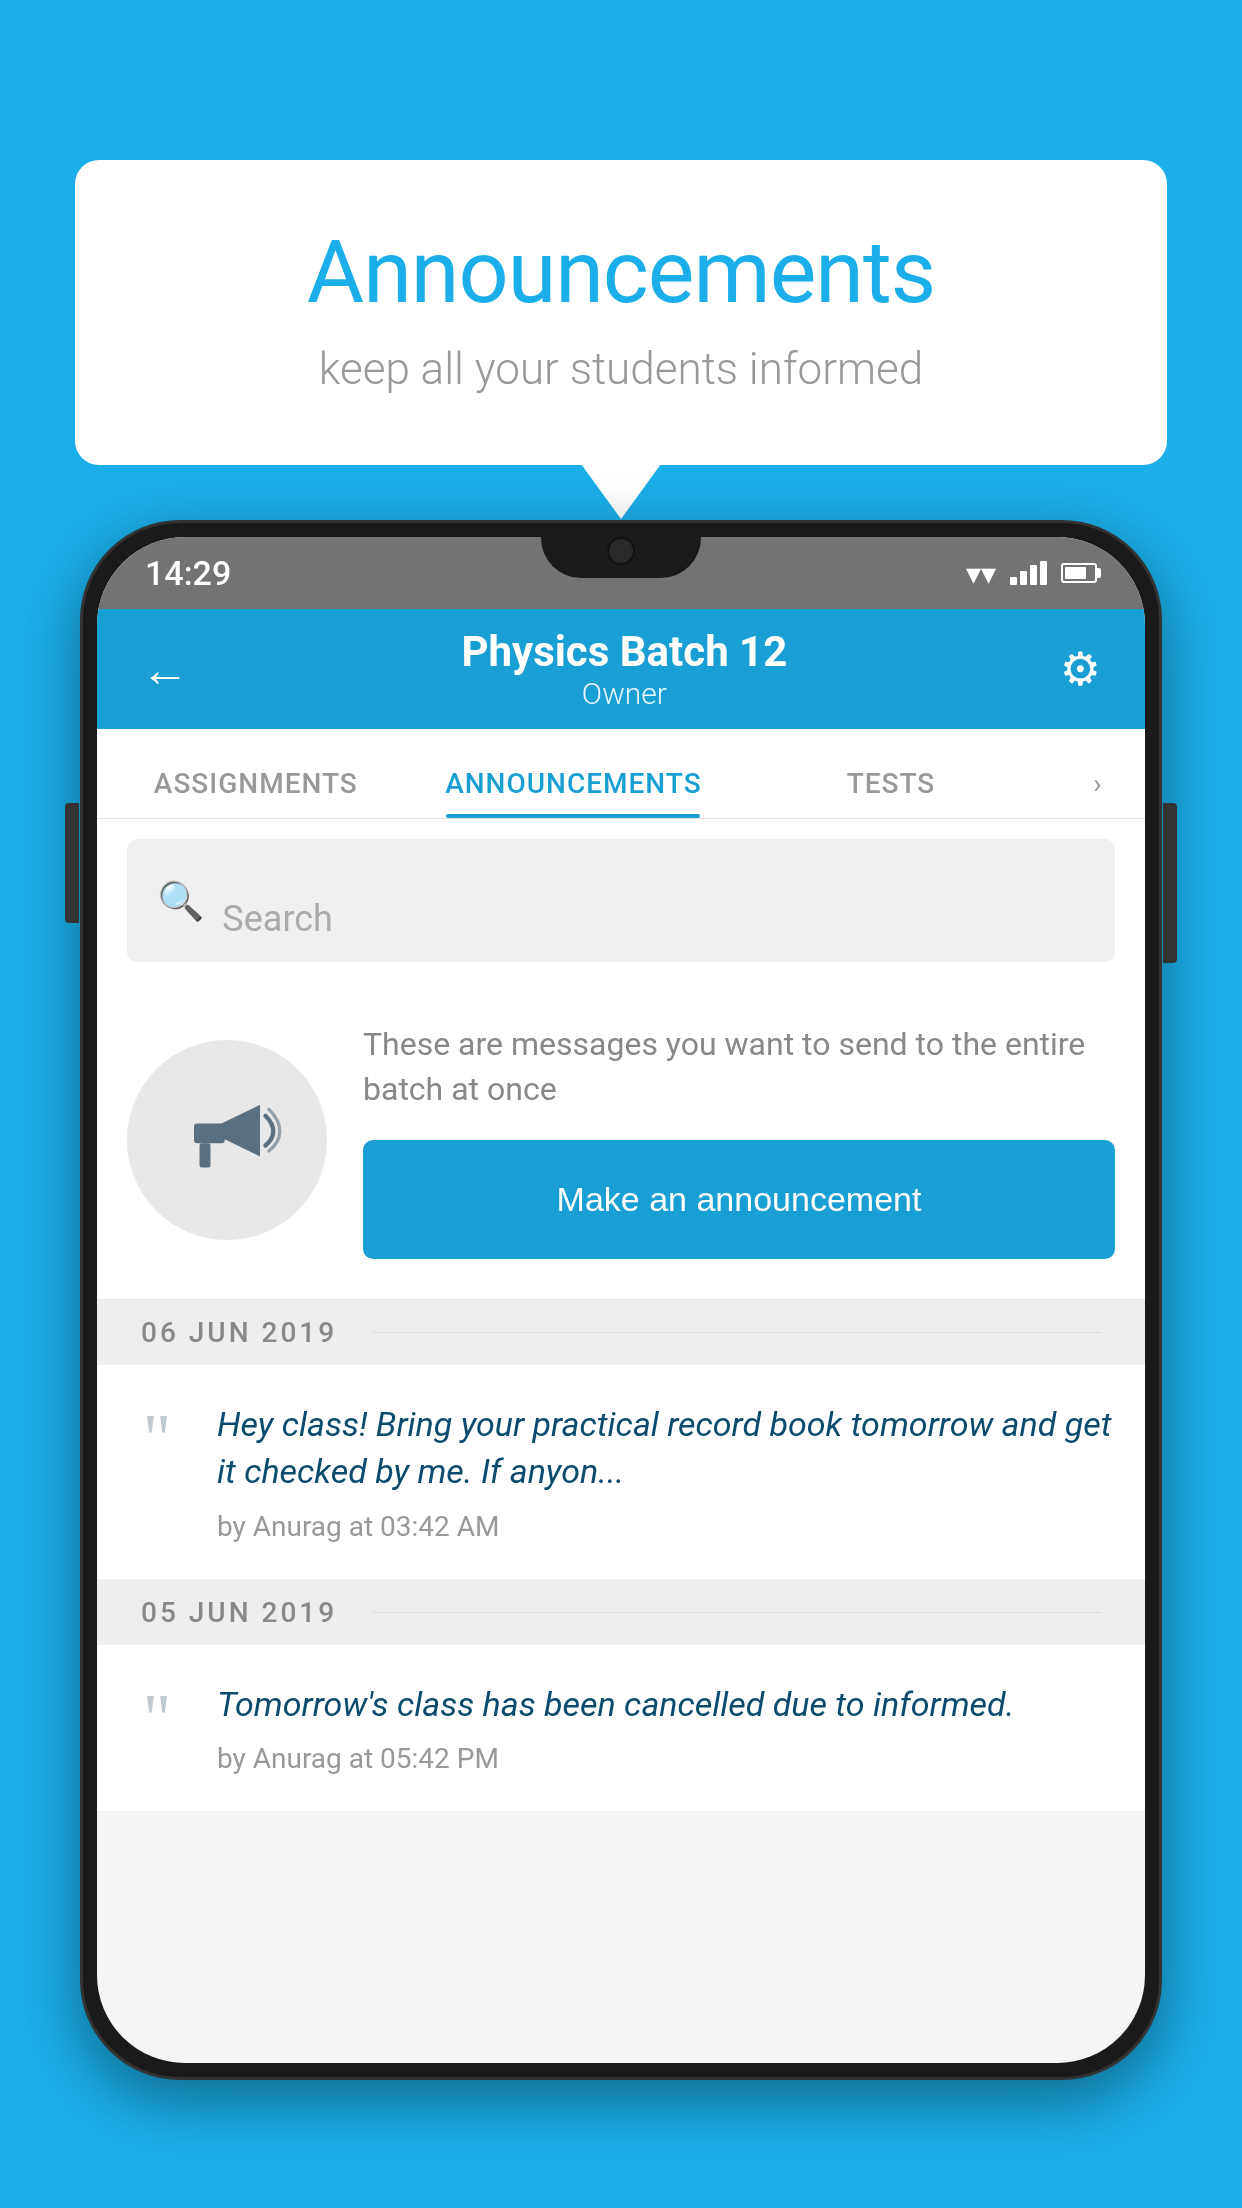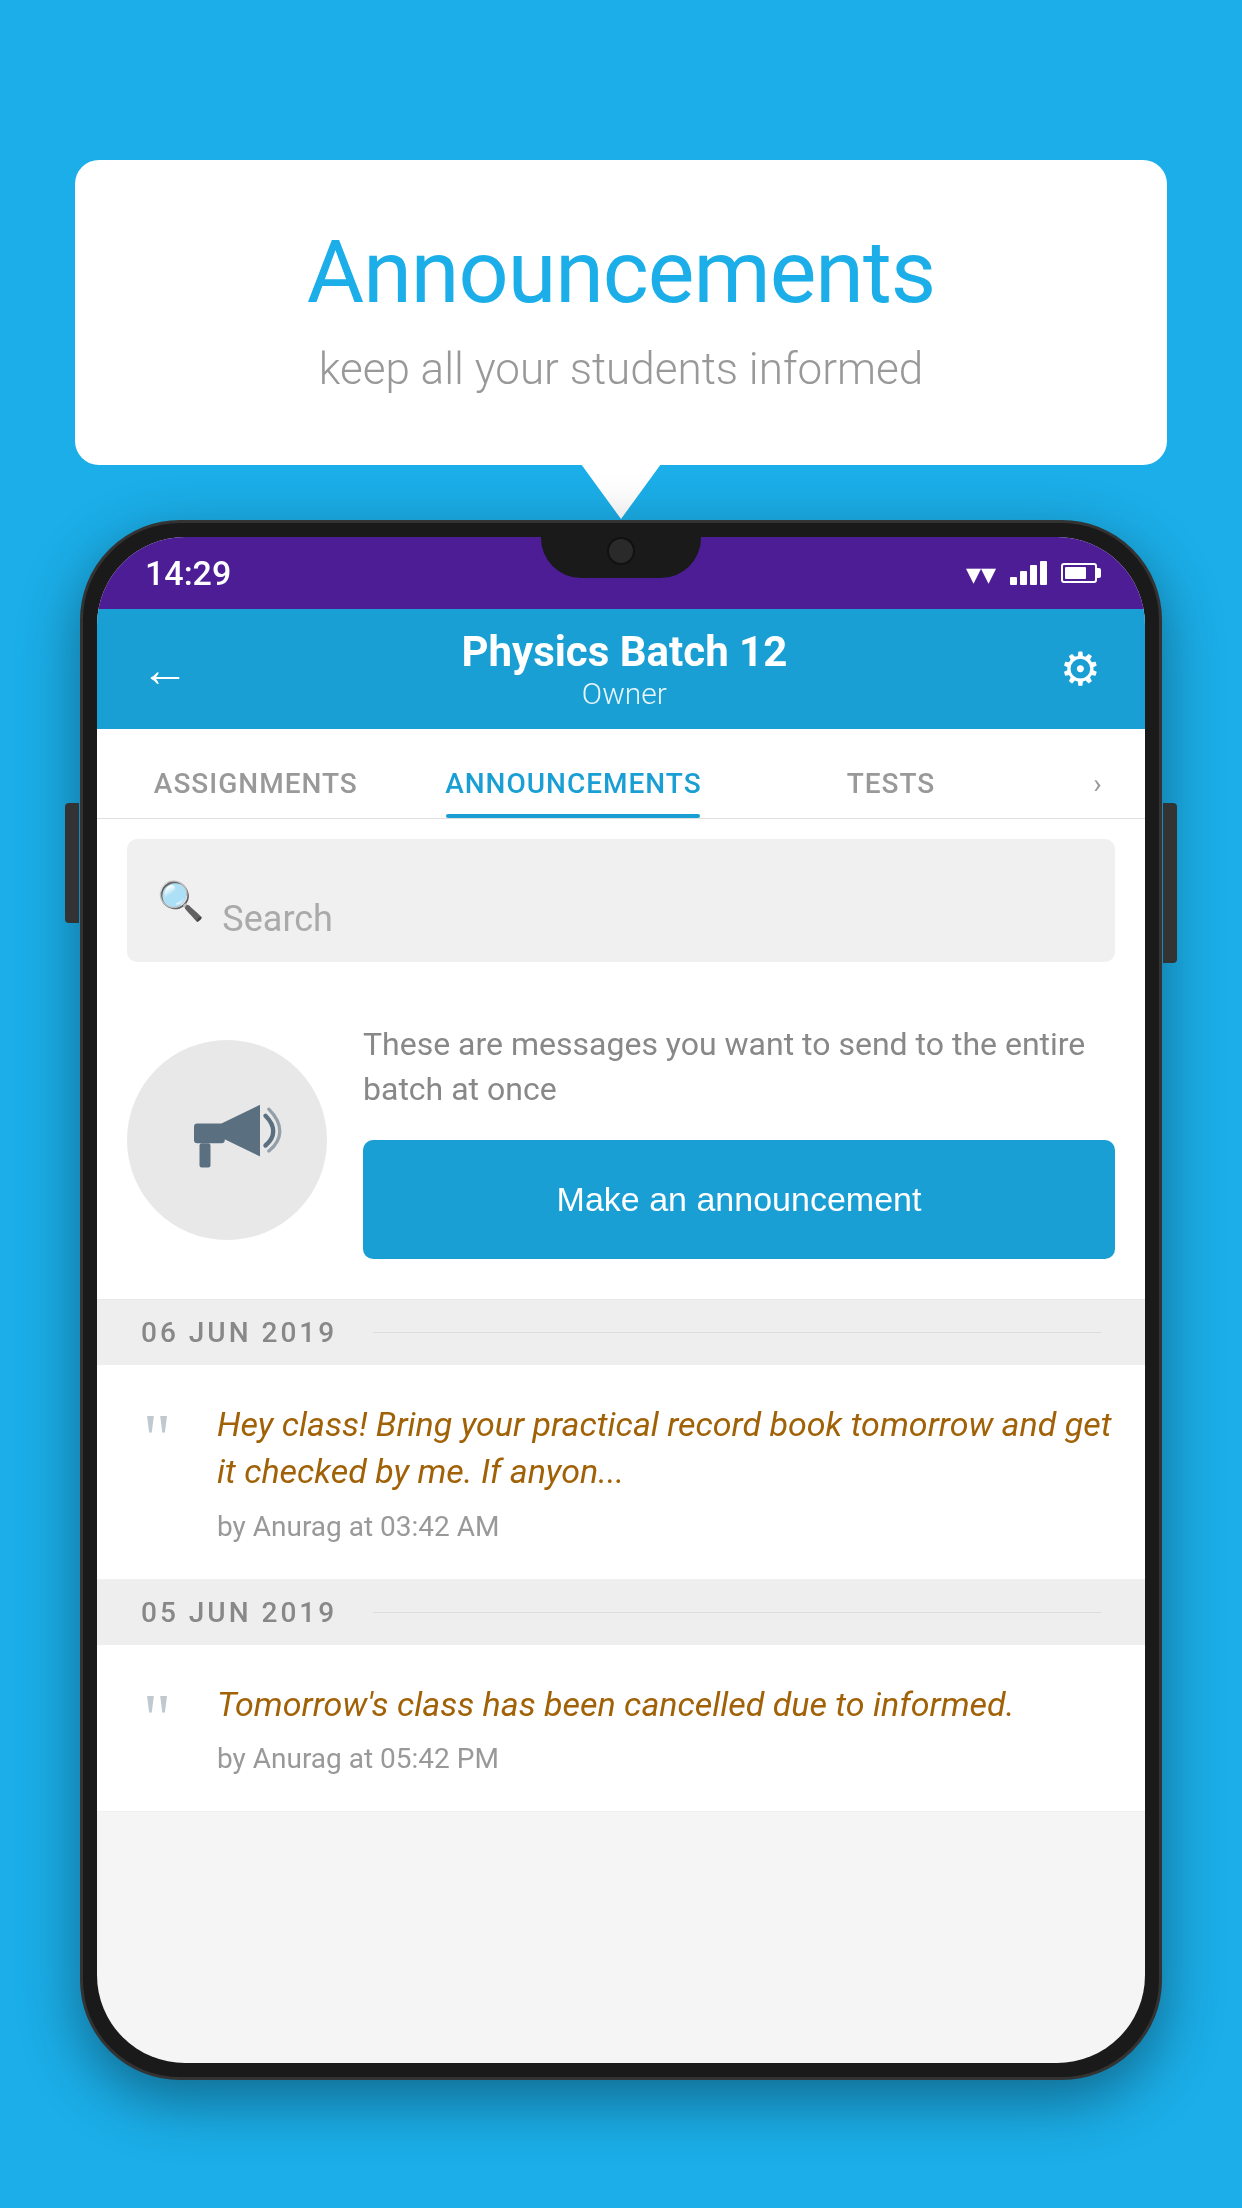--- a/index.html
+++ b/index.html
@@ -128,21 +128,21 @@
     .notch-camera {
       width: 28px;
       height: 28px;
       background: #2a2a2a;
       border-radius: 50%;
       border: 2px solid #111;
     }
 
     
     .status-bar {
-      background: #4c1d95;
+      background: #737373;
       height: 72px;
       display: flex;
       align-items: center;
       justify-content: space-between;
       padding: 0 48px;
       position: relative;
     }
 
     .status-time {
       color: white;
@@ -409,21 +409,21 @@
       width: 60px;
       text-align: center;
     }
 
     .announcement-content {
       flex: 1;
     }
 
     .announcement-message {
       font-size: 34px;
-      color: #a16207;
+      color: #0c4a6e;
       font-style: italic;
       line-height: 1.4;
       margin-bottom: 14px;
     }
 
     .announcement-author {
       font-size: 28px;
       color: #999;
     }
 

